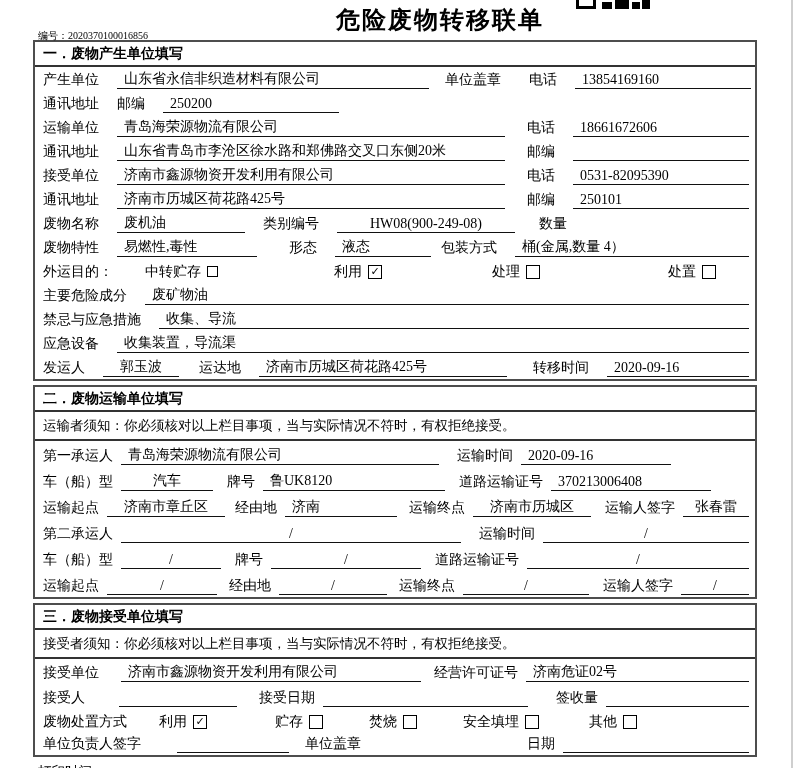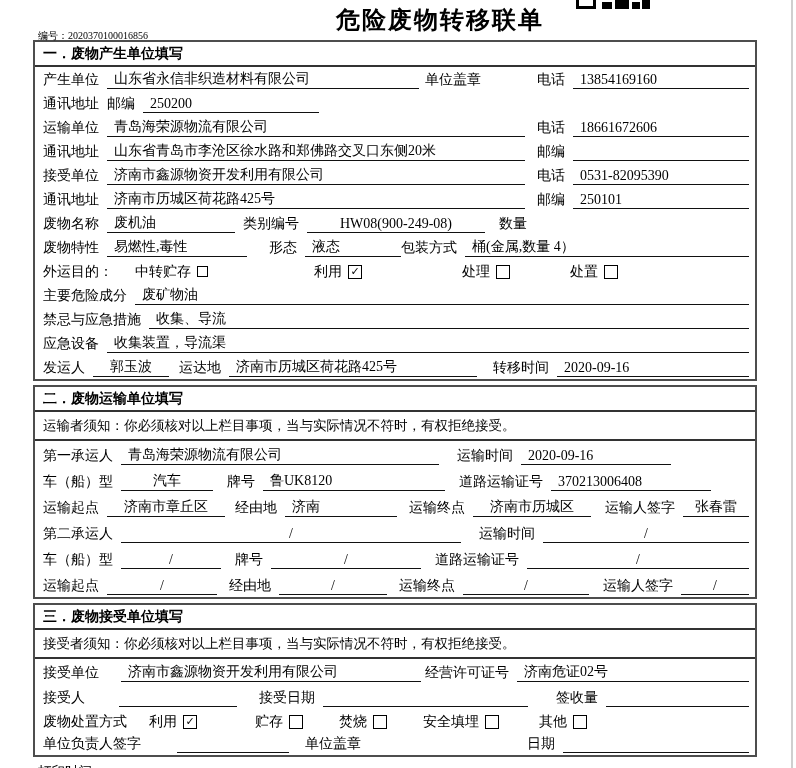--- a/index.html
+++ b/index.html
@@ -18,21 +18,21 @@
   .qr .q2{left:26px;top:2px;width:10px;height:7px;}
   .qr .q3{left:39px;top:0;width:14px;height:9px;}
   .qr .q4{left:56px;top:2px;width:8px;height:7px;}
   .qr .q5{left:66px;top:0;width:8px;height:9px;}
   
   .box{margin:0 0 4px 33px;width:724px;border:2px solid #4d4d4d;box-sizing:border-box;background:#fff;}
   .box-h{font-family:"Liberation Sans","DejaVu Sans",sans-serif;font-weight:bold;font-size:14px;
          padding:3px 8px 2px;border-bottom:2px solid #333;}
   .note{padding:5px 8px 4px;border-bottom:2px solid #333;font-size:13.5px;}
   .row{display:flex;align-items:flex-end;box-sizing:border-box;padding:0 6px 2px 8px;}
-  .r24{height:24px;} .r26{height:26px;} .r25{height:25px;} .r22{height:22px;}
+  .r24{height:24px;gap:10px;} .r26{height:26px;} .r25{height:25px;} .r22{height:22px;}
   .lab{white-space:nowrap;margin-right:8px;flex:0 0 auto;}
   .val{border-bottom:1px solid #111;padding:0 4px 0 7px;white-space:nowrap;overflow:hidden;
        flex:0 0 auto;box-sizing:border-box;min-height:17px;}
   .val.c{text-align:center;padding:0 2px;}
   .val.flex1{flex:1 1 auto;}
   .sp{flex:1 1 auto;}
   
   .opt{display:flex;align-items:center;flex:0 0 auto;}
   .opt .lab{margin-right:6px;}
   .cb{display:inline-block;width:12px;height:12px;border:1px solid #000;box-sizing:content-box;
@@ -127,21 +127,21 @@
       <span class="cb small"></span>
     </span>
     <span class="opt" style="margin-left:106px">
       <span class="lab">利用</span>
       <span class="cb">✓</span>
     </span>
     <span class="opt" style="margin-left:100px">
       <span class="lab">处理</span>
       <span class="cb"></span>
     </span>
-    <span class="opt" style="margin-left:60px">
+    <span class="opt" style="margin-left:118px">
       <span class="lab">处置</span>
       <span class="cb"></span>
     </span>
   </div>
 
   <div class="row r24">
     <span class="lab">主要危险成分</span>
     <span class="val flex1">废矿物油</span>
   </div>
 
@@ -226,21 +226,21 @@
   </div>
 </div>
 
 <div class="box">
   <div class="box-h">三．废物接受单位填写</div>
   <div class="note">接受者须知：你必须核对以上栏目事项，当与实际情况不符时，有权拒绝接受。</div>
 
   <div class="row r25">
     <span class="lab">接受单位</span>
     <span class="val" style="width:300px;margin-left:14px">济南市鑫源物资开发利用有限公司</span>
-    <span class="lab" style="margin-left:4px">经营许可证号</span>
+    <span class="lab" style="margin-left:13px">经营许可证号</span>
     <span class="val flex1">济南危证02号</span>
   </div>
 
   <div class="row r25">
     <span class="lab">接受人</span>
     <span class="val" style="width:118px;margin-left:26px"></span>
     <span class="lab" style="margin-left:22px">接受日期</span>
     <span class="val" style="width:205px"></span>
     <span class="lab" style="margin-left:28px">签收量</span>
     <span class="val flex1"></span>

